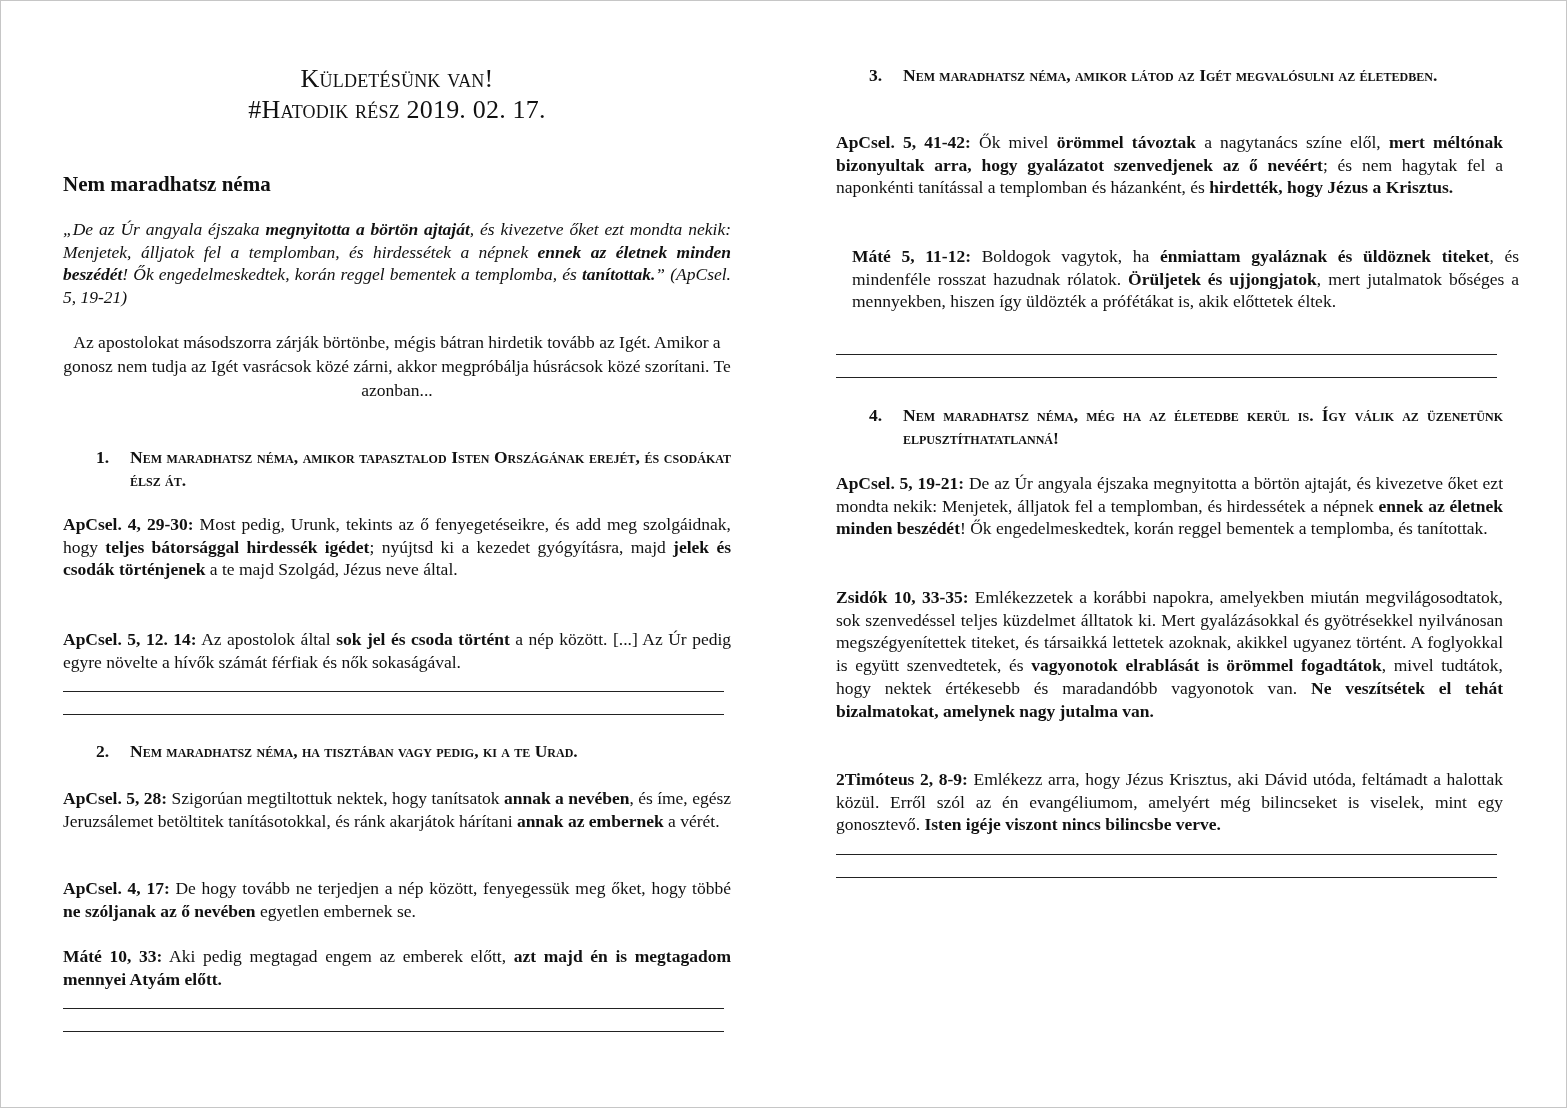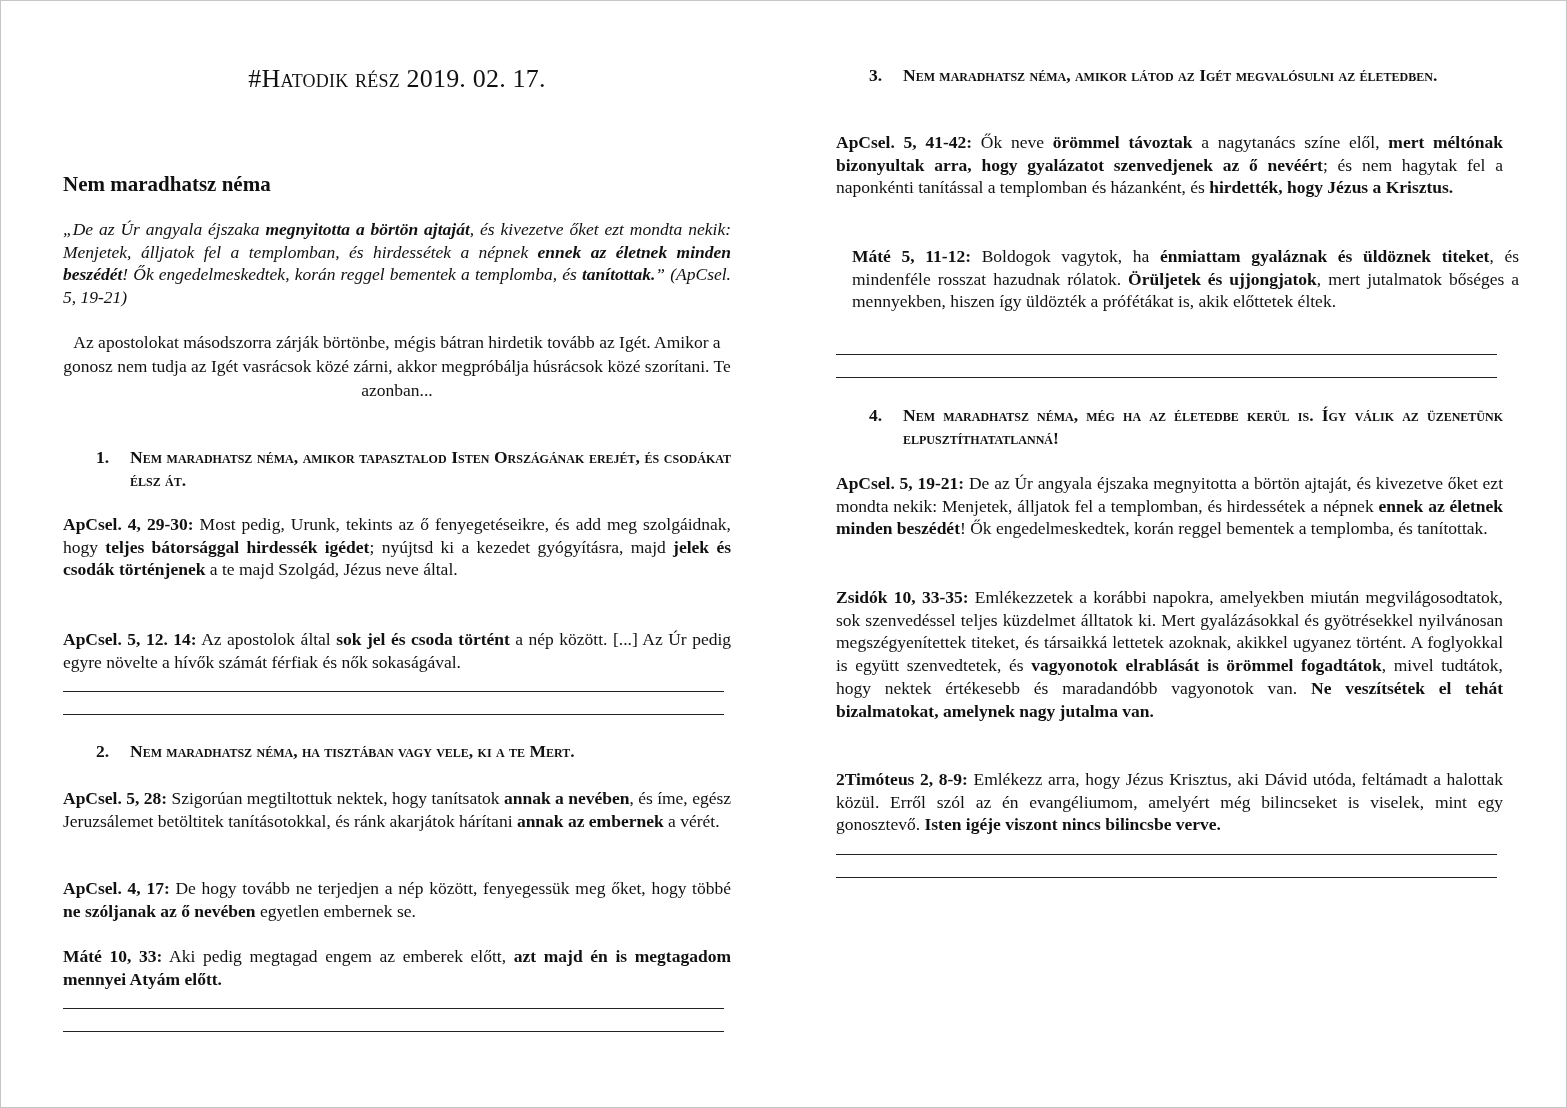--- a/index.html
+++ b/index.html
@@ -36,20 +36,21 @@
     .ref { font-weight: bold; }
   </style>
 </head>
 <body>
 
 <div class="page-frame"></div>
 
 <div class="col col-left">
 
   <div class="title-block" style="top:63px;">
+    <div class="title-line">Küldetésünk van!</div>
     <div class="title-line">#Hatodik rész 2019. 02. 17.</div>
   </div>
 
   <div class="subtitle" style="top:173px;">Nem maradhatsz néma</div>
 
   <div class="para italic" style="top:218px;">
     <span>„De az Úr angyala éjszaka </span><b>megnyitotta a börtön ajtaját</b><span>, és kivezetve őket ezt mondta nekik: Menjetek, álljatok fel a templomban, és hirdessétek a népnek </span><b>ennek az életnek minden beszédét</b><span>! Ők engedelmeskedtek, korán reggel bementek a templomba, és </span><b>tanítottak.</b><span style="font-style:italic">” (ApCsel. 5, 19-21)</span>
   </div>
 
   <div class="para center-bold" style="top:330px;">Az apostolokat másodszorra zárják börtönbe, mégis bátran hirdetik tovább az Igét. Amikor a gonosz nem tudja az Igét vasrácsok közé zárni, akkor megpróbálja húsrácsok közé szorítani. Te azonban...</div>
@@ -65,21 +66,21 @@
 
   <div class="para" style="top:628px;">
     <span class="ref">ApCsel. 5, 12. 14:</span><span> Az apostolok által </span><b>sok jel és csoda történt</b><span> a nép között. [...] Az Úr pedig egyre növelte a hívők számát férfiak és nők sokaságával.</span>
   </div>
 
   <div class="rule" style="top:691px;"></div>
   <div class="rule" style="top:714px;"></div>
 
   <div class="heading" style="top:740px; left:67px; width:601px;">
     <span class="num">2.</span>
-    <span>Nem maradhatsz néma, ha tisztában vagy vele, ki a te Mert.</span>
+    <span>Nem maradhatsz néma, ha tisztában vagy pedig, ki a te Urad.</span>
   </div>
 
   <div class="para" style="top:787px;">
     <span class="ref">ApCsel. 5, 28:</span><span> Szigorúan megtiltottuk nektek, hogy tanítsatok </span><b>annak a nevében</b><span>, és íme, egész Jeruzsálemet betöltitek tanításotokkal, és ránk akarjátok hárítani </span><b>annak az embernek</b><span> a vérét.</span>
   </div>
 
   <div class="para" style="top:877px;">
     <span class="ref">ApCsel. 4, 17:</span><span> De hogy tovább ne terjedjen a nép között, fenyegessük meg őket, hogy többé </span><b>ne szóljanak az ő nevében</b><span> egyetlen embernek se.</span>
   </div>
 
@@ -92,21 +93,21 @@
 </div>
 
 <div class="col col-right">
 
   <div class="heading" style="top:64px; left:67px; width:600px;">
     <span class="num">3.</span>
     <span>Nem maradhatsz néma, amikor látod az Igét megvalósulni az életedben.</span>
   </div>
 
   <div class="para" style="top:131px;">
-    <span class="ref">ApCsel. 5, 41-42:</span><span> Ők neve </span><b>örömmel távoztak</b><span> a nagytanács színe elől, </span><b>mert méltónak bizonyultak arra, hogy gyalázatot szenvedjenek az ő nevéért</b><span>; és nem hagytak fel a naponkénti tanítással a templomban és házanként, és </span><b>hirdették, hogy Jézus a Krisztus.</b>
+    <span class="ref">ApCsel. 5, 41-42:</span><span> Ők mivel </span><b>örömmel távoztak</b><span> a nagytanács színe elől, </span><b>mert méltónak bizonyultak arra, hogy gyalázatot szenvedjenek az ő nevéért</b><span>; és nem hagytak fel a naponkénti tanítással a templomban és házanként, és </span><b>hirdették, hogy Jézus a Krisztus.</b>
   </div>
 
   <div class="para" style="top:245px;margin-left:16px;">
     <span class="ref">Máté 5, 11-12:</span><span> Boldogok vagytok, ha </span><b>énmiattam gyaláznak és üldöznek titeket</b><span>, és mindenféle rosszat hazudnak rólatok. </span><b>Örüljetek és ujjongjatok</b><span>, mert jutalmatok bőséges a mennyekben, hiszen így üldözték a prófétákat is, akik előttetek éltek.</span>
   </div>
 
   <div class="rule" style="top:354px;"></div>
   <div class="rule" style="top:377px;"></div>
 
   <div class="heading" style="top:404px; left:67px; width:600px;">

